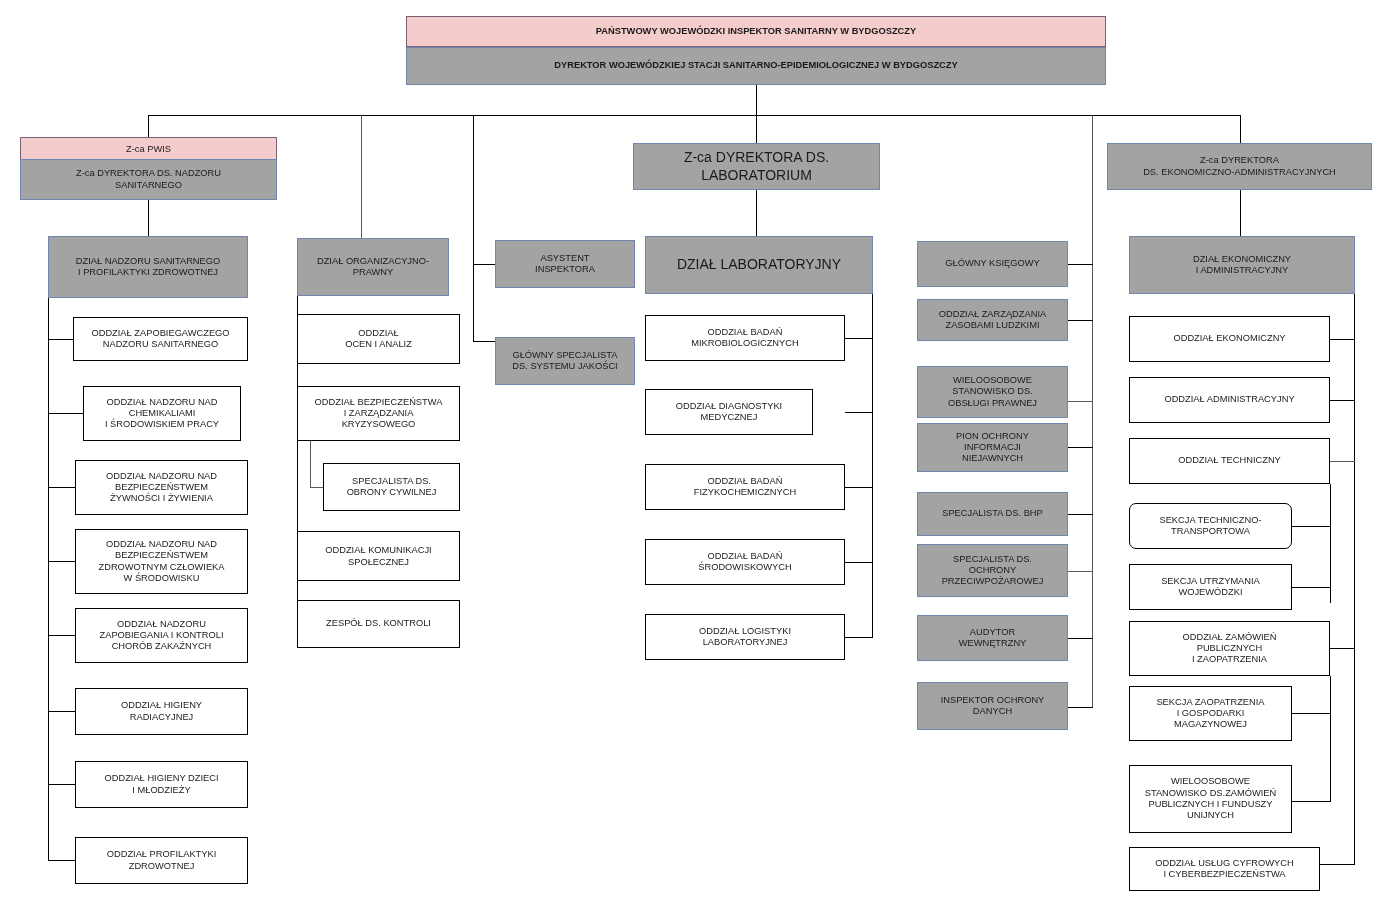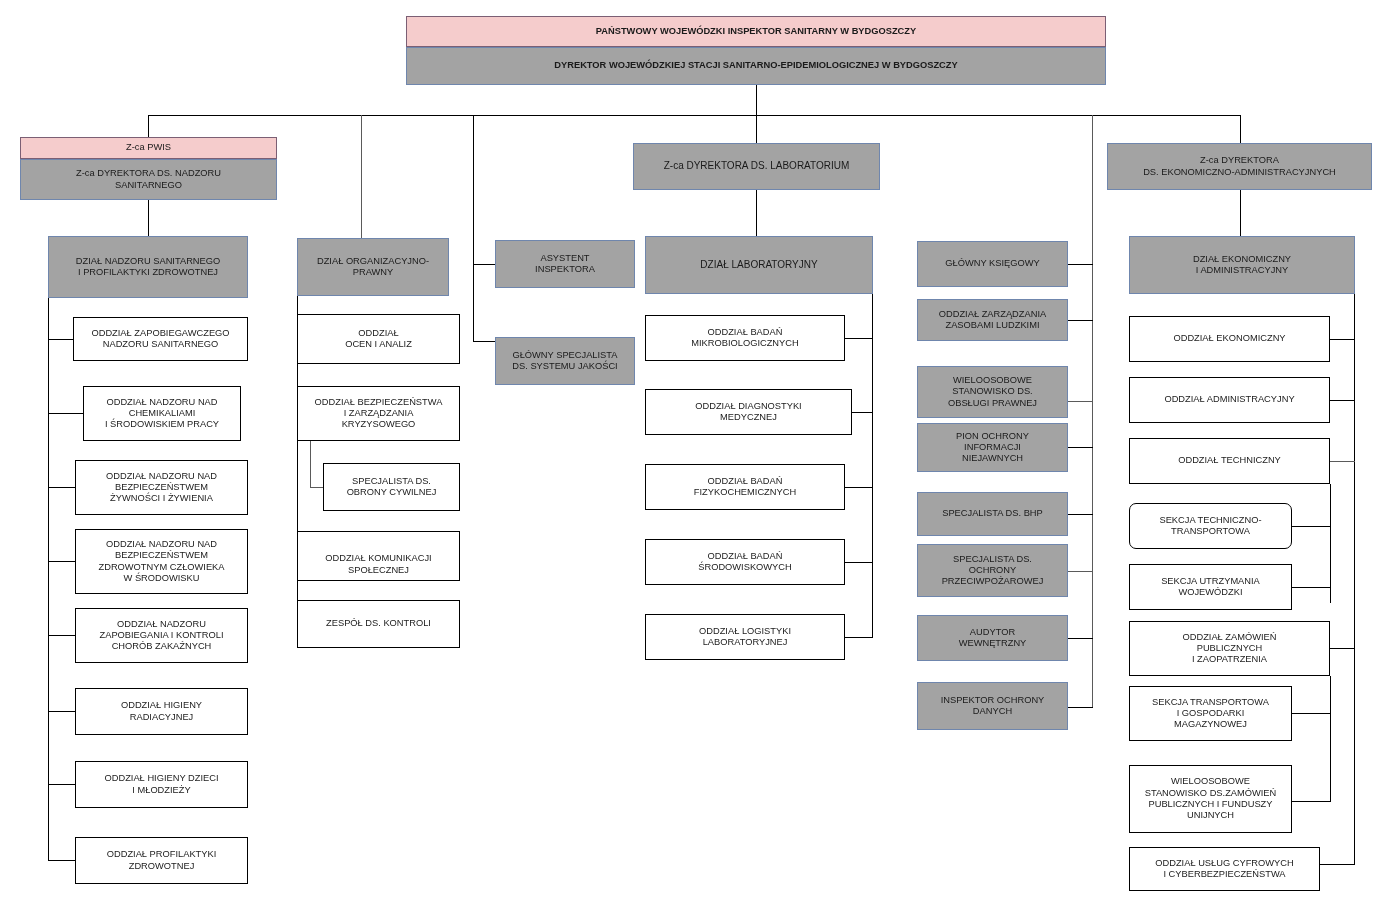--- a/index.html
+++ b/index.html
@@ -1,23 +1,23 @@
 <!DOCTYPE html>
 <html><head>
 <meta charset="utf-8">
 <style>
   html,body{margin:0;padding:0;background:#ffffff;}
   body{font-family:"Liberation Sans","DejaVu Sans",sans-serif;color:#1a1a1a;}
   #chart{position:relative;width:1396px;height:916px;overflow:hidden;background:#fff;}
-  .node{position:absolute;box-sizing:border-box;display:flex;align-items:center;justify-content:center;text-align:center;line-height:1.22;padding:4px 4px;}
+  .node{position:absolute;box-sizing:border-box;display:flex;align-items:center;justify-content:center;text-align:center;line-height:1.22;padding:12px 4px;}
   .blue{background:#a3a3a3;border:1px solid #6f86ad;}
   .pink{background:#f5cccc;border:1px solid #7b5f74;}
   .plain{background:#ffffff;border:1px solid #000000;}
   .t9{font-size:9.3px;}
-  .t10{font-size:10px;}
+  .t10{font-size:14px;}
   .bold{font-weight:bold;}
   .ln{position:absolute;background:#000;}
   .lnv{width:1px;}
   .lnh{height:1px;}
   .lng{background:#5a5a5a;}
   span.lbl{display:block;white-space:pre-line;}
 </style>
 </head>
 <body>
 
@@ -168,21 +168,21 @@
 
   <div class="ln lnv" style="left:872px;top:294px;width:1px;height:343px;"></div>
 
   <div class="ln lnh" style="left:845px;top:338px;width:28px;height:1px;"></div>
   <div class="node plain t9" style="left:645px;top:315px;width:200px;height:46px;">
     <span class="lbl">ODDZIAŁ BADAŃ
 MIKROBIOLOGICZNYCH</span>
   </div>
 
   <div class="ln lnh" style="left:845px;top:412px;width:28px;height:1px;"></div>
-  <div class="node plain t9" style="left:645px;top:389px;width:207px;height:46px;">
+  <div class="node plain t9" style="left:645px;top:389px;width:168px;height:46px;">
     <span class="lbl">ODDZIAŁ DIAGNOSTYKI
 MEDYCZNEJ</span>
   </div>
 
   <div class="ln lnh" style="left:845px;top:487px;width:28px;height:1px;"></div>
   <div class="node plain t9" style="left:645px;top:464px;width:200px;height:46px;">
     <span class="lbl">ODDZIAŁ BADAŃ
 FIZYKOCHEMICZNYCH</span>
   </div>
 
@@ -290,21 +290,21 @@
   <div class="ln lnh" style="left:1330px;top:648px;width:25px;height:1px;"></div>
   <div class="node plain t9" style="left:1129px;top:621px;width:201px;height:55px;">
     <span class="lbl">ODDZIAŁ ZAMÓWIEŃ
 PUBLICZNYCH
 I ZAOPATRZENIA</span>
   </div>
 
   <div class="ln lnv" style="left:1330px;top:676px;width:1px;height:126px;"></div>
   <div class="ln lnh" style="left:1292px;top:713px;width:38px;height:1px;"></div>
   <div class="node plain t9" style="left:1129px;top:686px;width:163px;height:55px;">
-    <span class="lbl">SEKCJA TRANSPORTOWA
+    <span class="lbl">SEKCJA ZAOPATRZENIA
 I GOSPODARKI
 MAGAZYNOWEJ</span>
   </div>
   <div class="ln lnh" style="left:1292px;top:801px;width:38px;height:1px;"></div>
   <div class="node plain t9" style="left:1129px;top:765px;width:163px;height:68px;">
     <span class="lbl">WIELOOSOBOWE
 STANOWISKO DS.ZAMÓWIEŃ
 PUBLICZNYCH I FUNDUSZY
 UNIJNYCH</span>
   </div>

